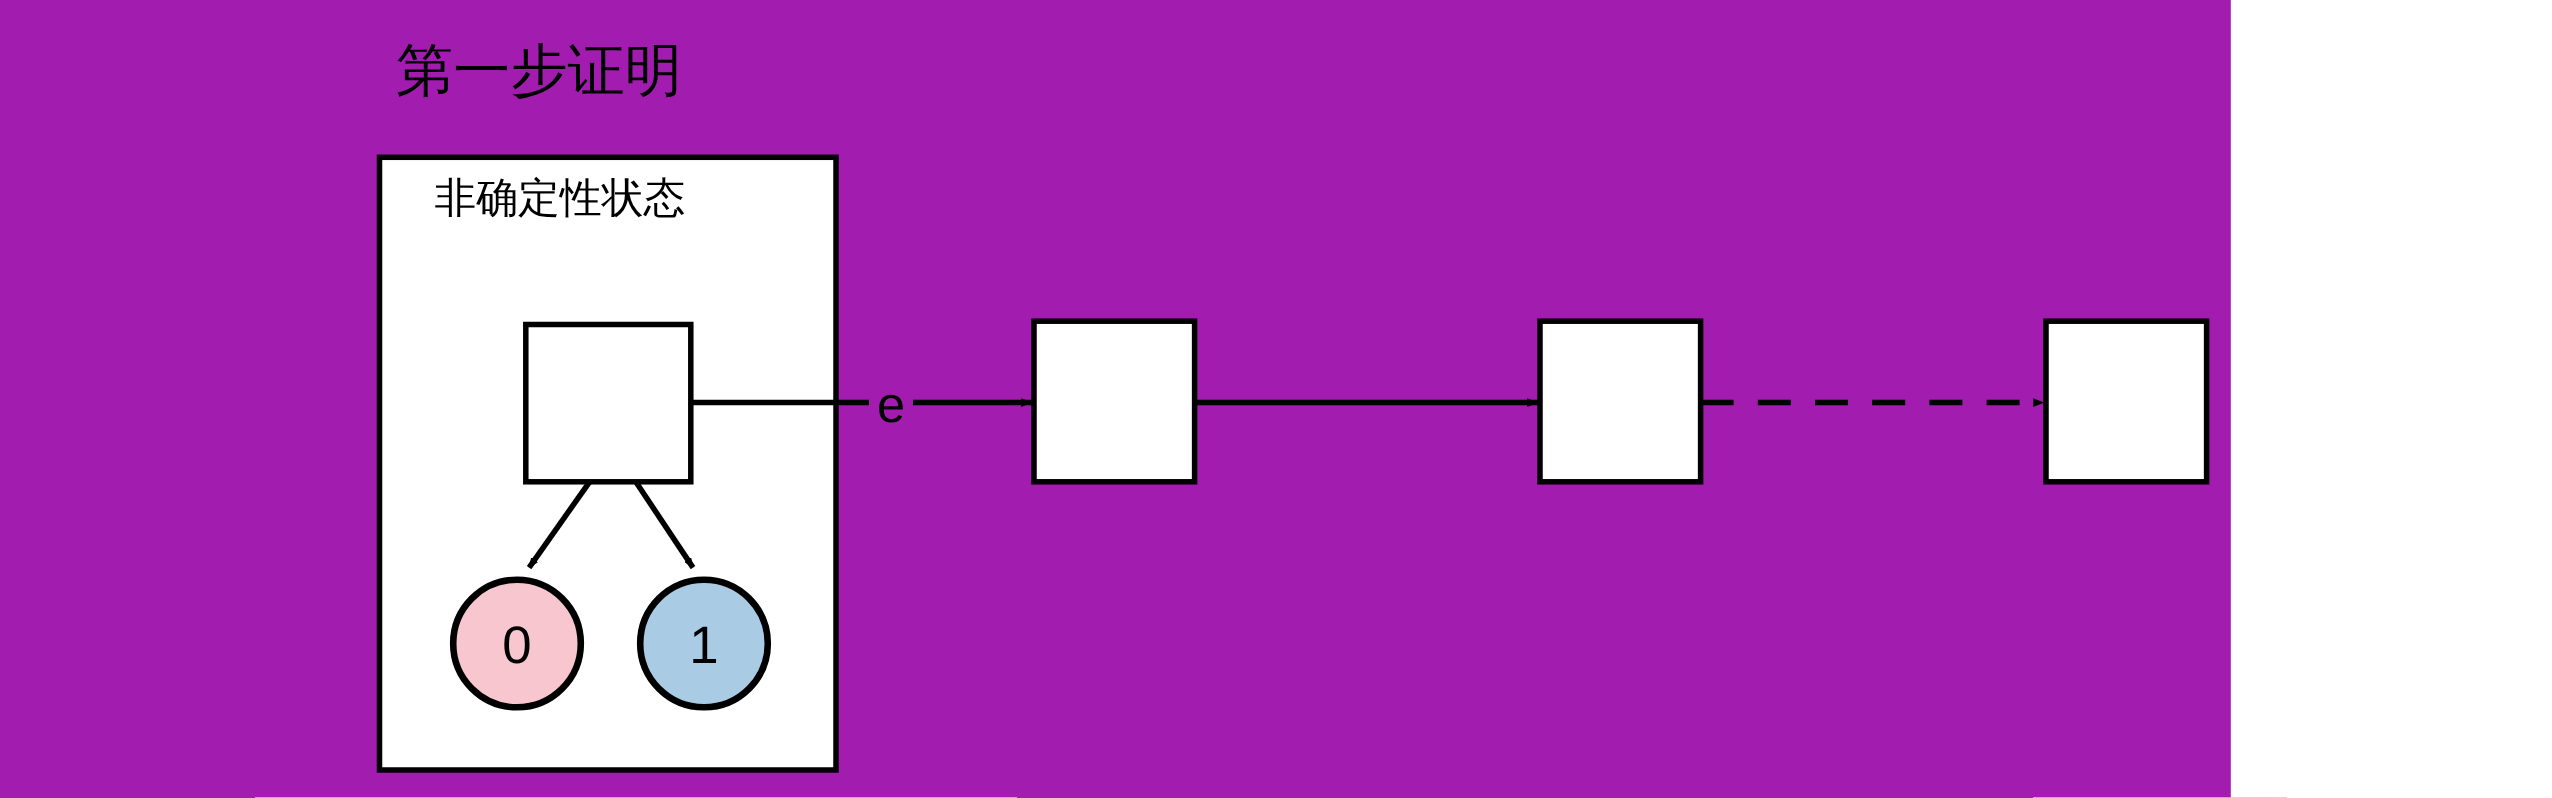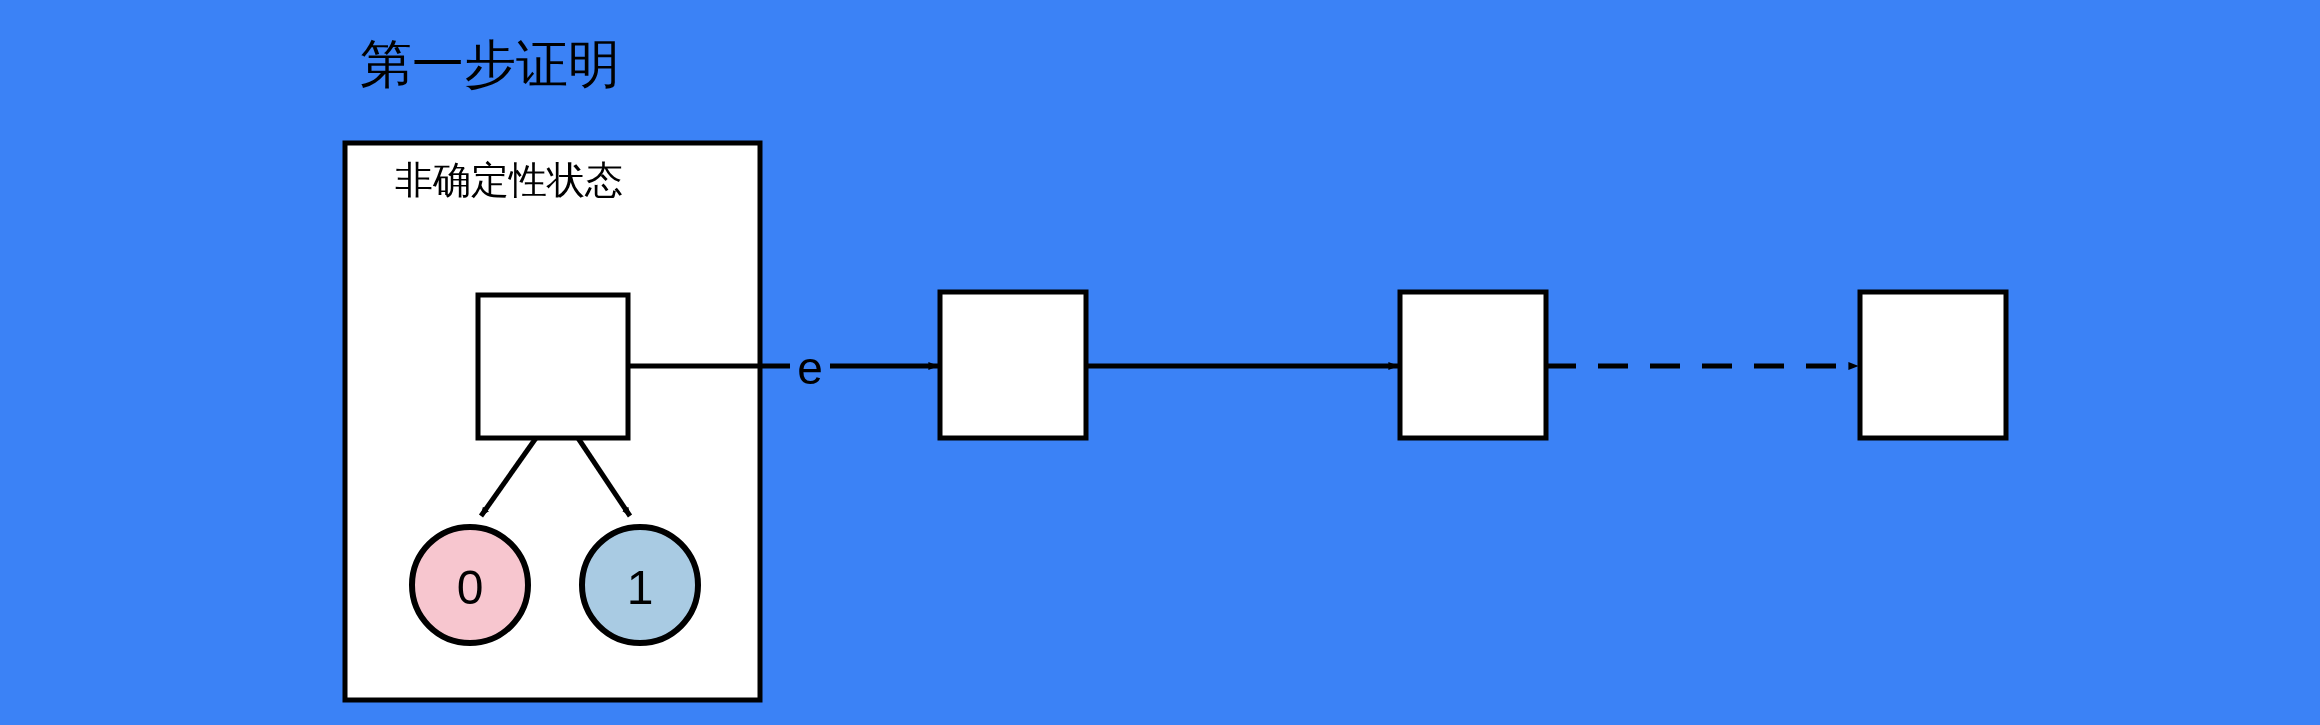--- a/index.html
+++ b/index.html
@@ -5,23 +5,23 @@
   html, body {
     margin: 0;
     padding: 0;
     background: #ffffff;
   }
   body {
     font-family: "Liberation Sans", "DejaVu Sans", sans-serif;
   }
   #stage {
     position: relative;
-    width: 2320px;
+    width: 2028px;
     height: 725px;
-    background: #3b82f6;
+    background: #a21caf;
     overflow: hidden;
   }
   #canvas {
     position: absolute;
     top: 0;
     left: 0;
     width: 2320px;
     height: 725px;
     display: block;
   }

